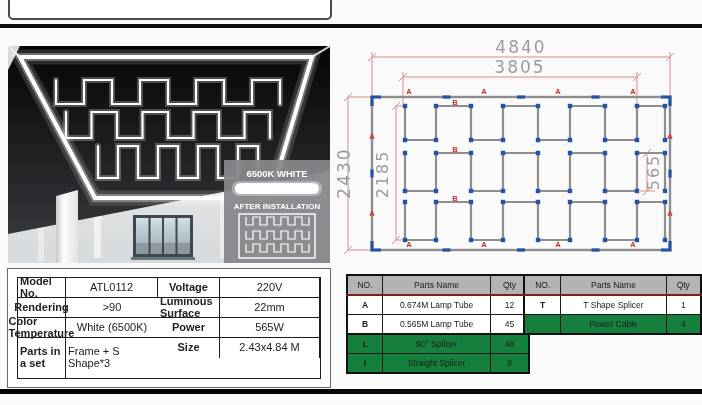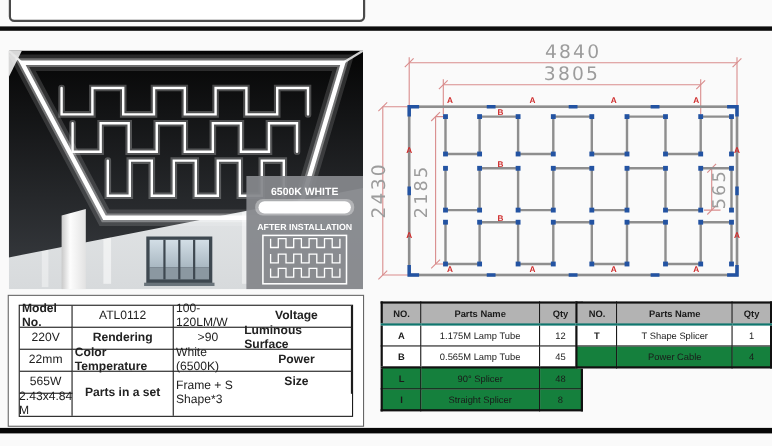--- a/index.html
+++ b/index.html
@@ -29,21 +29,21 @@
       justify-content:center;text-align:left;font-size:11px;line-height:1.05;color:#222;padding:0 2px;}
   .sc.lbl{font-weight:bold;}
   .sc.c4{border-right:none;}
   .sc.last{border-bottom:none;}
   .span2{grid-row:span 2;}
 
   
   .parts{border-collapse:collapse;background:#fff;font-size:8.5px;color:#1a1a1a;}
   .parts th,.parts td{border:1px solid #1a1a1a;text-align:center;height:18px;padding:0 3px;}
   .parts{border:2px solid #111;}
-  .parts th{background:#b3b3b3;font-weight:bold;border-bottom:2px solid #0f766e;}
+  .parts th{background:#b3b3b3;font-weight:normal;border-bottom:2px solid #7f1d1d;}
   .parts td.no{font-weight:bold;}
   .parts tr.shade td{background:#15803d;}
   .parts tr.thick td{border-top:2px solid #111;}
   #parts1{left:346px;top:274px;}
   #parts2{left:523px;top:274px;}
   #parts1 .cname{width:101px;} #parts1 .cno{width:28px;} #parts1 .cqty{width:31px;}
   #parts2 .cname{width:106px;} #parts2 .cno{width:31px;} #parts2 .cqty{width:29px;}
 </style>
 </head>
 <body>
@@ -262,21 +262,20 @@
       <text x="335" y="99" text-anchor="middle" class="redlbl">A</text>
       <text x="37" y="176" text-anchor="middle" class="redlbl">A</text>
       <text x="335" y="176" text-anchor="middle" class="redlbl">A</text>
     </g>
 </svg>
 
 <div class="abs" id="spec-card">
   <div id="spec-table">
     <div class="sc lbl">Model No.</div>
     <div class="sc">ATL0112</div>
-    <div class="sc c4">100-120LM/W</div>
 
     <div class="sc lbl">Voltage</div>
     <div class="sc">220V</div>
     <div class="sc lbl">Rendering</div>
     <div class="sc c4">&gt;90</div>
 
     <div class="sc lbl">Luminous Surface</div>
     <div class="sc">22mm</div>
     <div class="sc lbl">Color Temperature</div>
     <div class="sc c4">White (6500K)</div>
@@ -295,21 +294,21 @@
   <thead>
       <tr>
     <th class="cno">NO.</th>
     <th class="cname">Parts Name</th>
     <th class="cqty">Qty</th>
   </tr>
     </thead>
   <tbody>
     <tr>
       <td class="no">A</td>
-      <td>1.175M Lamp Tube</td>
+      <td>0.674M Lamp Tube</td>
       <td>12</td>
     </tr>
     <tr>
       <td class="no">B</td>
       <td>0.565M Lamp Tube</td>
       <td>45</td>
     </tr>
     <tr class="thick shade">
       <td class="no">L</td>
       <td>90° Splicer</td>

